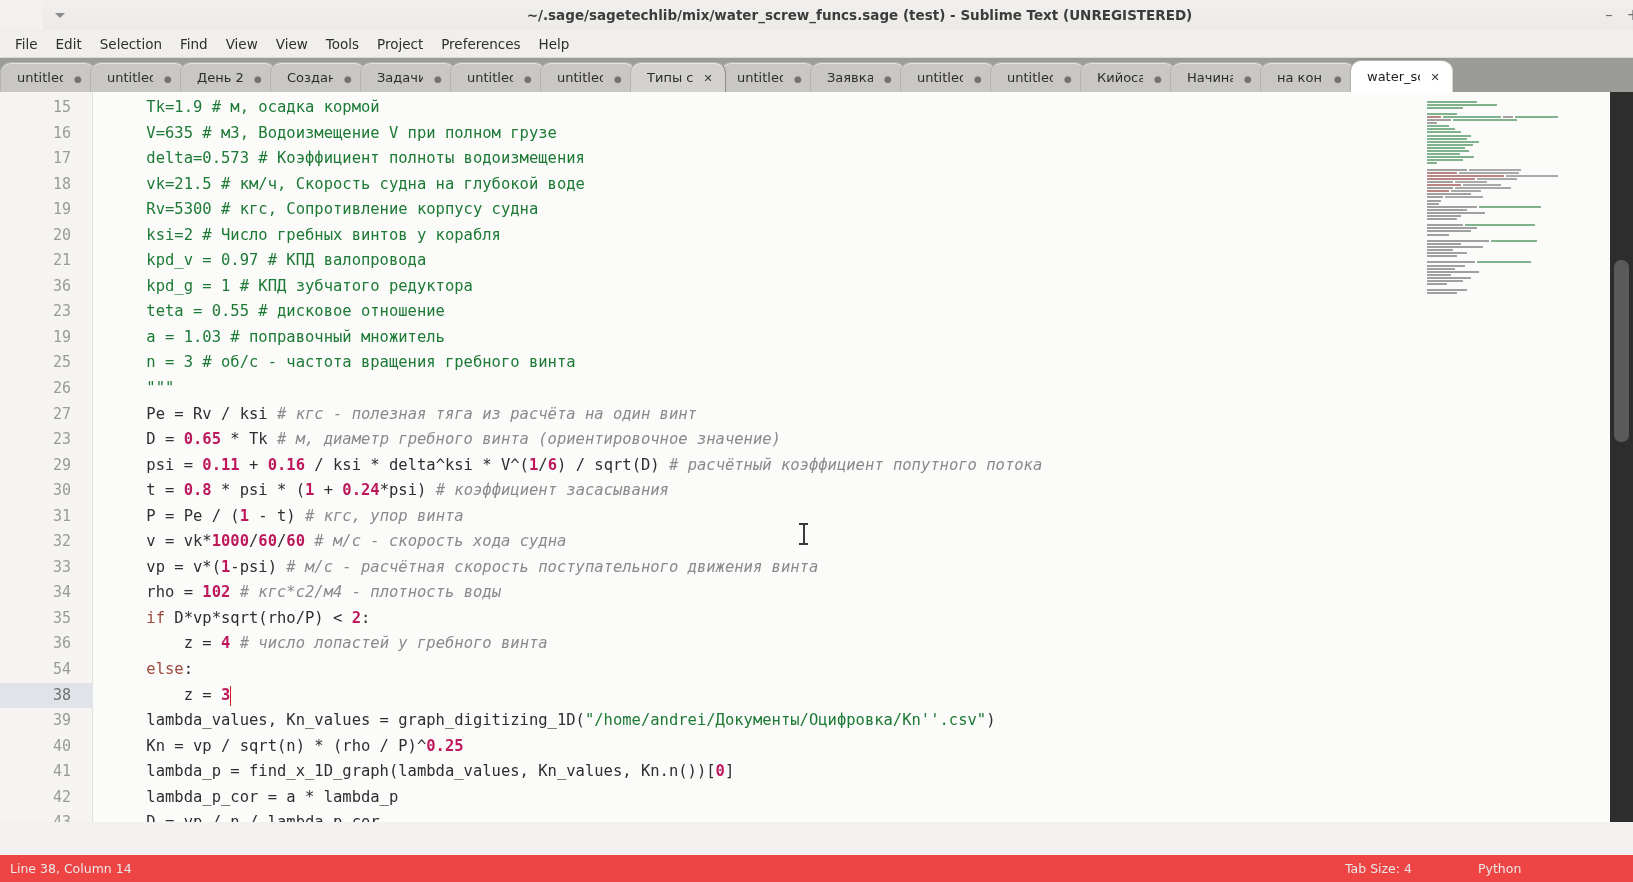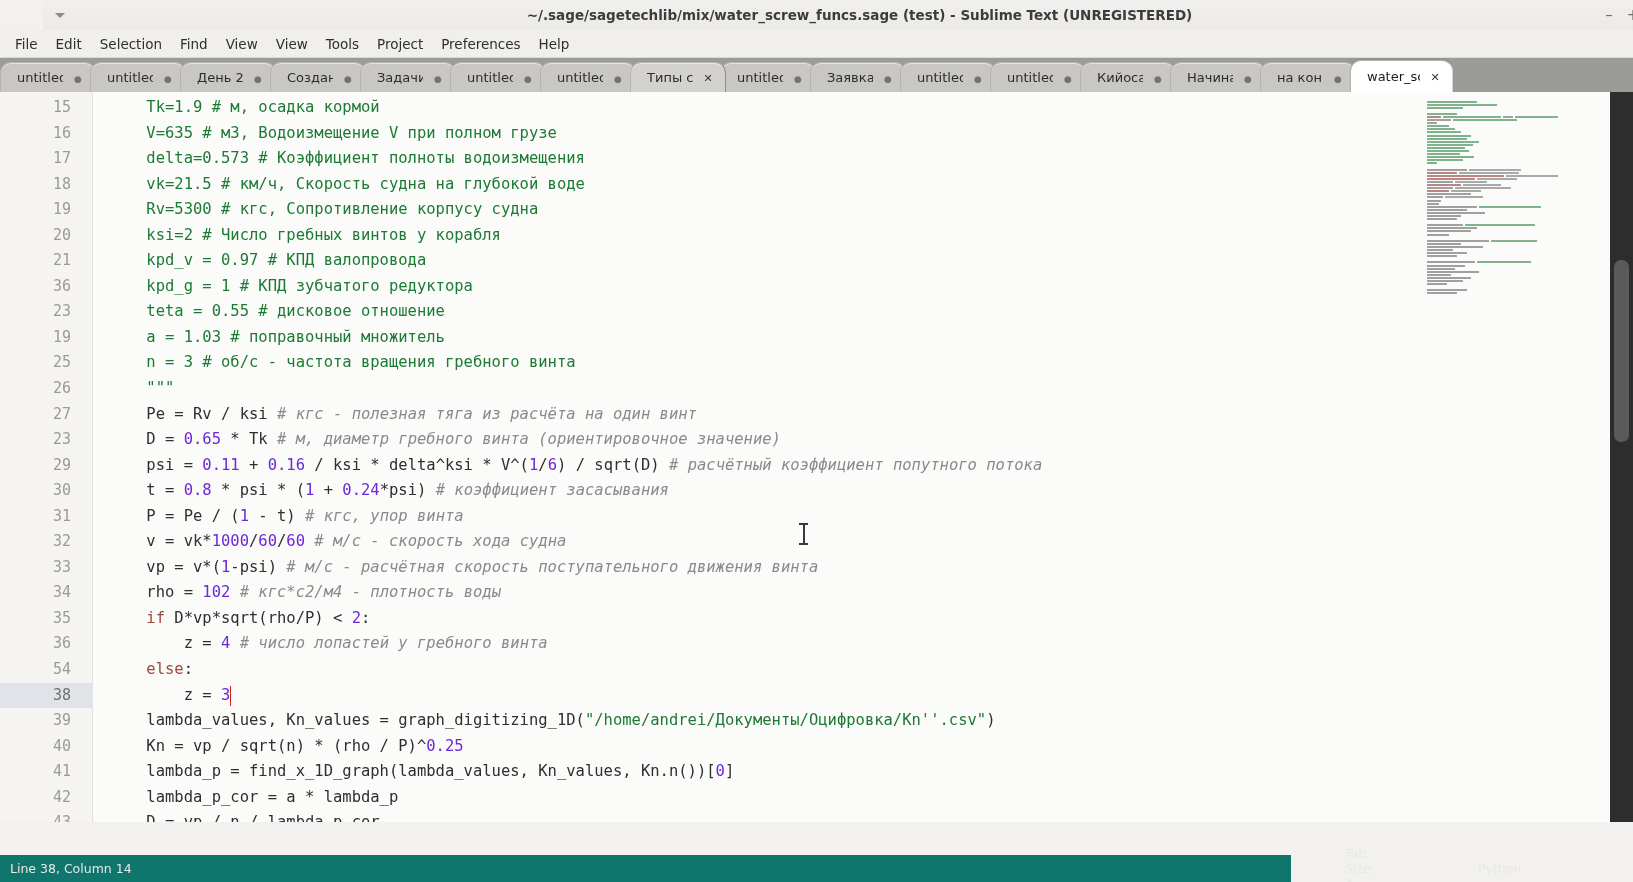--- a/index.html
+++ b/index.html
@@ -125,21 +125,21 @@
     width: 1320px; height: 727px;
     font-family: "DejaVu Sans Mono", monospace;
     font-size: 15.5px;
     white-space: pre;
     overflow: hidden;
   }
   .cline { height: 25.55px; line-height: 25.55px; padding-left: 15px;
     color: #2f2f2f; }
   .tok-str      { color: #1d7a35; }
   .tok-com      { color: #8a8a8a; font-style: italic; }
-  .tok-num      { color: #6d28d9; font-weight: normal; }
+  .tok-num      { color: #be185d; font-weight: bold; }
   .tok-kw       { color: #9c4a3c; }
   .tok-plain    { color: #2f2f2f; }
 
   
   #text-caret {
     position: absolute; width: 1.5px; height: 20px;
     background: #d01f1f;
   }
   
   #mouse-cursor {
@@ -169,22 +169,22 @@
     position: absolute; right: 0; top: 92px; width: 23px; height: 730px;
     background: #2d2d2d;
   }
   #vscroll-thumb {
     position: absolute; left: 4px; top: 168px; width: 15px; height: 182px;
     background: #5a5a5a; border-radius: 7px;
   }
 
   
   #statusbar {
-    position: absolute; left: 0; bottom: 0; width: 1291px; height: 27px;
-    background: #0f766e;
+    position: absolute; left: 0; bottom: 0; width: 1633px; height: 27px;
+    background: #ef4444;
     display: flex; align-items: center;
     color: #e8e8e6; font-size: 12.5px;
   }
   #status-left { position: absolute; left: 10px; }
   #status-tab  { position: absolute; left: 1345px; }
   #status-lang { position: absolute; left: 1478px; }
 </style>
 </head>
 <body>
 

